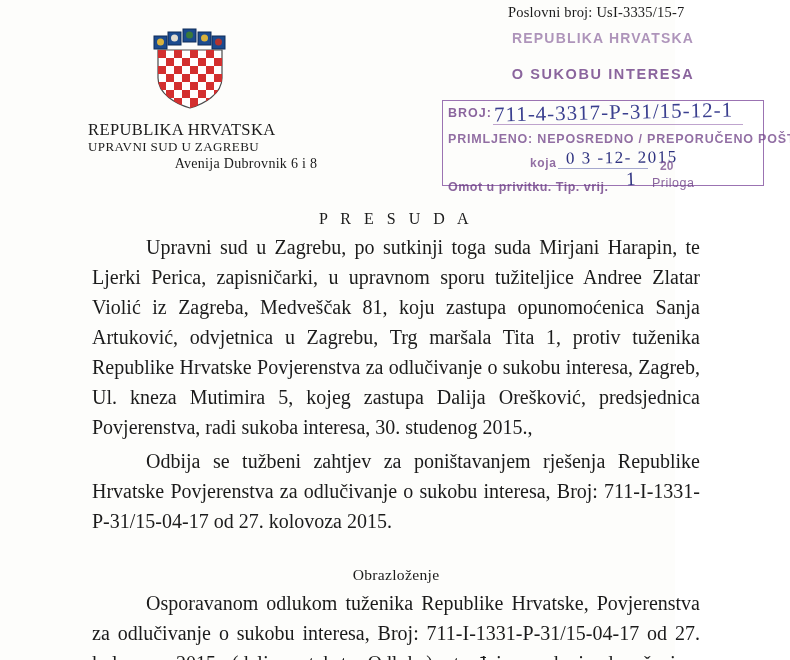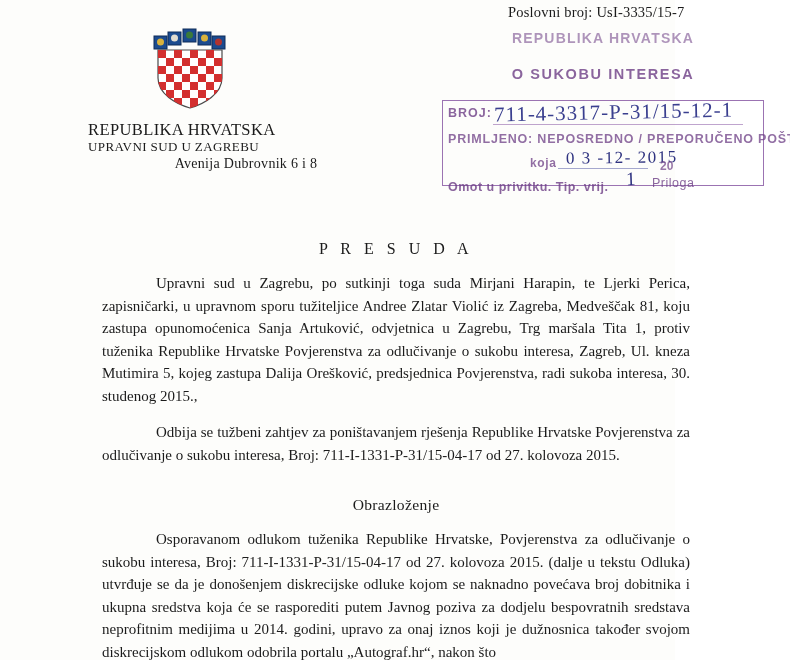--- a/index.html
+++ b/index.html
@@ -209,29 +209,28 @@
   }
   .title-ime {
     font-size: 16px;
     letter-spacing: 2.2px;
     margin-top: 8px;
     text-align: center;
   }
   .title-presuda {
     font-size: 16px;
     letter-spacing: 4.5px;
-    margin-top: 30px;
     text-align: center;
   }
   p.para {
-    font-size: 15px;
+    font-size: 20px;
     line-height: 1.50;
     text-align: justify;
     text-justify: inter-word;
-    margin: 14px;
+    margin: 4px;
     text-indent: 54px;
   }
   .para-1 { margin-top: 34px; }
   .title-presudio {
     font-size: 15.6px;
     letter-spacing: 3.2px;
     margin-top: 28px;
     text-align: center;
   }
   .para-2 { margin-top: 28px; }

